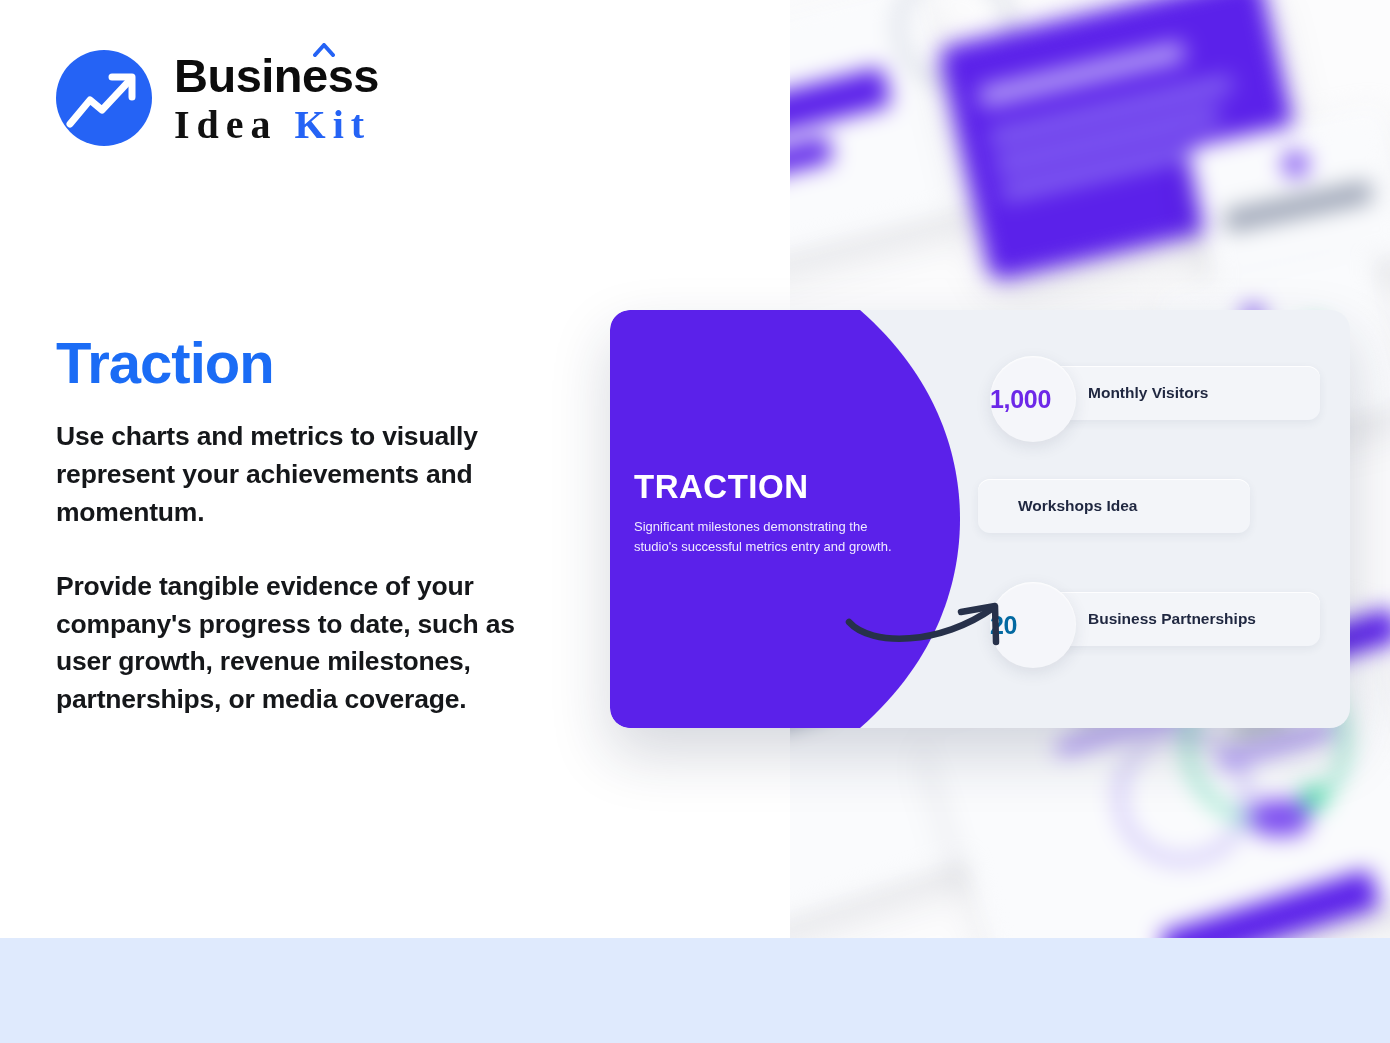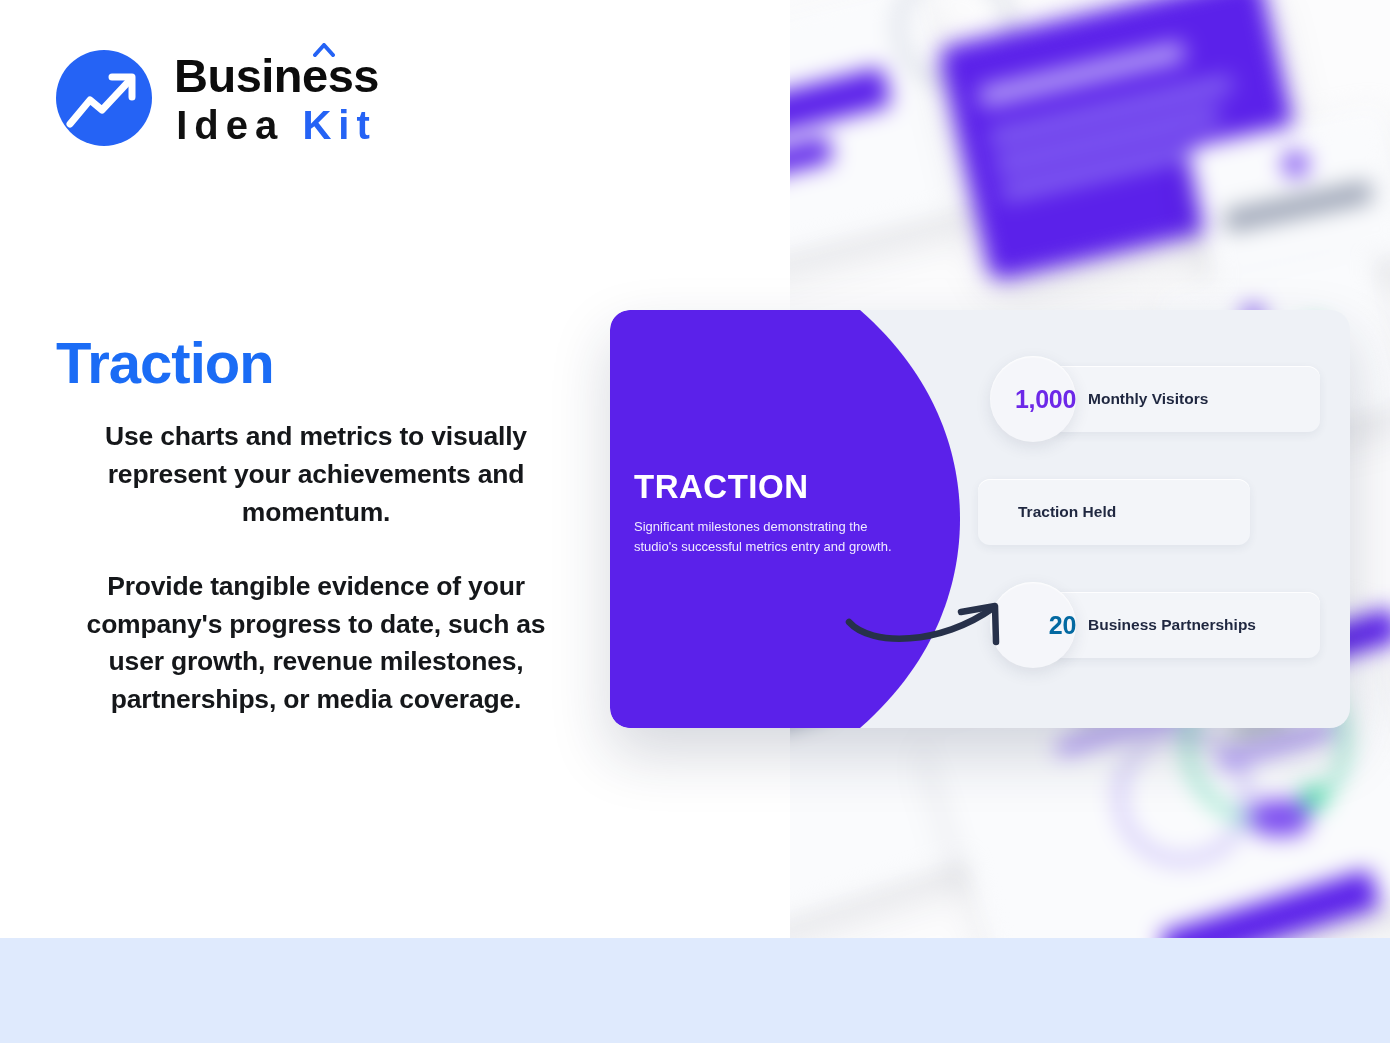--- a/index.html
+++ b/index.html
@@ -6,29 +6,29 @@
   body{
     width:1390px;height:1043px;
     background:#ffffff;
     font-family:"Liberation Sans", sans-serif;
     overflow:hidden;
     position:relative;
   }
   .stage{position:absolute;inset:0;width:1390px;height:1043px;overflow:hidden;background:#fff;}
 
   
-  .left-col{position:absolute;left:0;top:0;width:790px;height:785px;background:#fff;z-index:5;text-align:center;}
+  .left-col{position:absolute;left:0;top:0;width:790px;height:785px;background:#fff;z-index:5;}
 
   .logo-row{position:absolute;left:56px;top:50px;display:flex;align-items:center;gap:22px;}
   .logo-mark{width:96px;height:96px;border-radius:50%;background:#2563f5;position:relative;overflow:hidden;flex:none;}
   .logo-mark svg{position:absolute;left:0;top:0;}
   .logo-words{display:flex;flex-direction:column;line-height:1;}
   .logo-line1{font-size:47px;font-weight:700;color:#0c0c0c;letter-spacing:-0.5px;position:relative;white-space:nowrap;}
   .circumflex{position:absolute;left:139px;top:-9px;width:22px;height:14px;}
-  .logo-line2{font-family:Liberation Sans, sans-serif;font-size:40px;font-weight:700;color:#111;letter-spacing:7px;margin-top:6px;white-space:nowrap;}
+  .logo-line2{font-family:Liberation Serif, serif;font-size:40px;font-weight:700;color:#111;letter-spacing:7px;margin-top:6px;white-space:nowrap;}
   .logo-line2 .kit{color:#2563f5;}
 
   .page-title{position:absolute;left:56px;top:295px;font-size:58px;font-weight:700;color:#1b6cf5;letter-spacing:-1px;line-height:1;}
 
   .body-copy{position:absolute;left:56px;top:418px;width:520px;}
   .body-copy p{margin:0 0 36px 0;font-size:26.5px;font-weight:700;line-height:1.43;color:#15171a;letter-spacing:-0.2px;}
   .body-copy p:last-child{margin-bottom:0;}
 
   
   .bg-art{position:absolute;left:790px;top:0;width:600px;height:938px;overflow:hidden;background:#fcfcfd;z-index:1;}
@@ -56,31 +56,31 @@
   .panel-text{position:absolute;left:24px;top:160px;width:270px;z-index:2;}
   .panel-title{font-size:33px;font-weight:700;color:#fff;letter-spacing:.5px;line-height:1;margin:0 0 14px 0;}
   .panel-sub{font-size:13px;color:#efeaff;line-height:1.55;margin:0;font-weight:400;}
 
   .arrow{position:absolute;left:235px;top:285px;z-index:3;}
 
   .metrics{position:absolute;left:380px;top:46px;width:330px;}
   .metric{position:relative;height:86px;margin-bottom:27px;}
   .metric:last-child{margin-bottom:0;}
   .metric .pill{
-    position:absolute;left:58px;top:10px;width:272px;height:66px;
+    position:absolute;left:58px;top:10px;width:272px;height:54px;
     background:#f3f5f9;border-radius:12px;
     box-shadow:inset 0 1px 0 rgba(255,255,255,.9), 0 3px 10px rgba(40,50,80,.07);
     display:flex;align-items:center;
   }
   .metric .pill-label{margin-left:40px;font-size:15.5px;font-weight:700;color:#1f2740;line-height:1.25;}
   .metric .circle{
     position:absolute;left:0;top:0;width:86px;height:86px;border-radius:50%;
     background:#f5f6fa;
     box-shadow:0 5px 16px rgba(40,50,80,.10), inset 0 1px 2px rgba(255,255,255,.95);
-    display:flex;align-items:center;justify-content:flex-end;z-index:2;
+    display:flex;align-items:center;justify-content:flex-start;z-index:2;
   }
   .metric .value{font-size:25px;font-weight:700;letter-spacing:-.3px;}
   .metric.m2{margin-left:-70px;}
   .metric.m2 .pill{width:272px;}
 
   
   .bottom-strip{position:absolute;left:0;top:938px;width:1390px;height:105px;background:#dfeafd;z-index:20;}
 </style>
 </head>
 <body>
@@ -190,21 +190,21 @@
         <div class="pill">
           <span class="pill-label">Monthly Visitors</span>
         </div>
         <div class="circle">
           <span class="value" style="color:#6d28e8">1,000</span>
         </div>
       </div>
 
       <div class="metric m2">
         <div class="pill">
-          <span class="pill-label">Traction Held</span>
+          <span class="pill-label">Workshops Idea</span>
         </div>
       </div>
 
       <div class="metric m3">
         <div class="pill">
           <span class="pill-label">Business Partnerships</span>
         </div>
         <div class="circle">
           <span class="value" style="color:#0369a1">20</span>
         </div>

